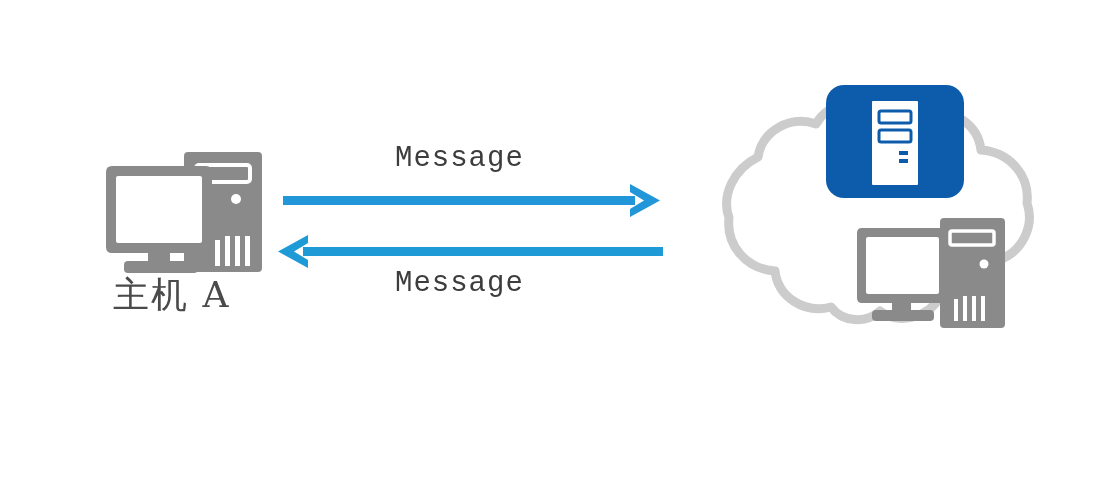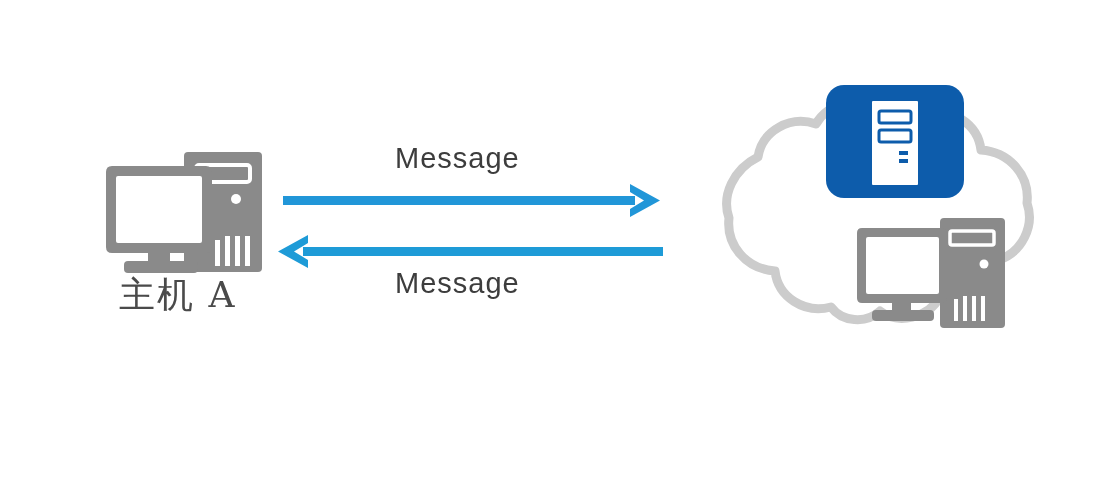--- a/index.html
+++ b/index.html
@@ -23,24 +23,24 @@
     left: 0;
     top: 0;
     width: 1100px;
     height: 477px;
     display: block;
   }
   .label-text {
     position: absolute;
     white-space: nowrap;
     color: #3a3a3a;
-    font-family: Liberation Sans, sans-serif;
+    font-family: Liberation Mono, monospace;
   }
   #host-a-label {
-    left: 119px;
+    left: 113px;
     top: 271px;
     font-size: 36px;
     letter-spacing: 2px;
     color: #4a4a4a;
     font-family: "DejaVu Serif", "Liberation Serif", serif;
   }
   #msg-top-label {
     left: 395px;
     top: 142px;
     font-size: 29px;

